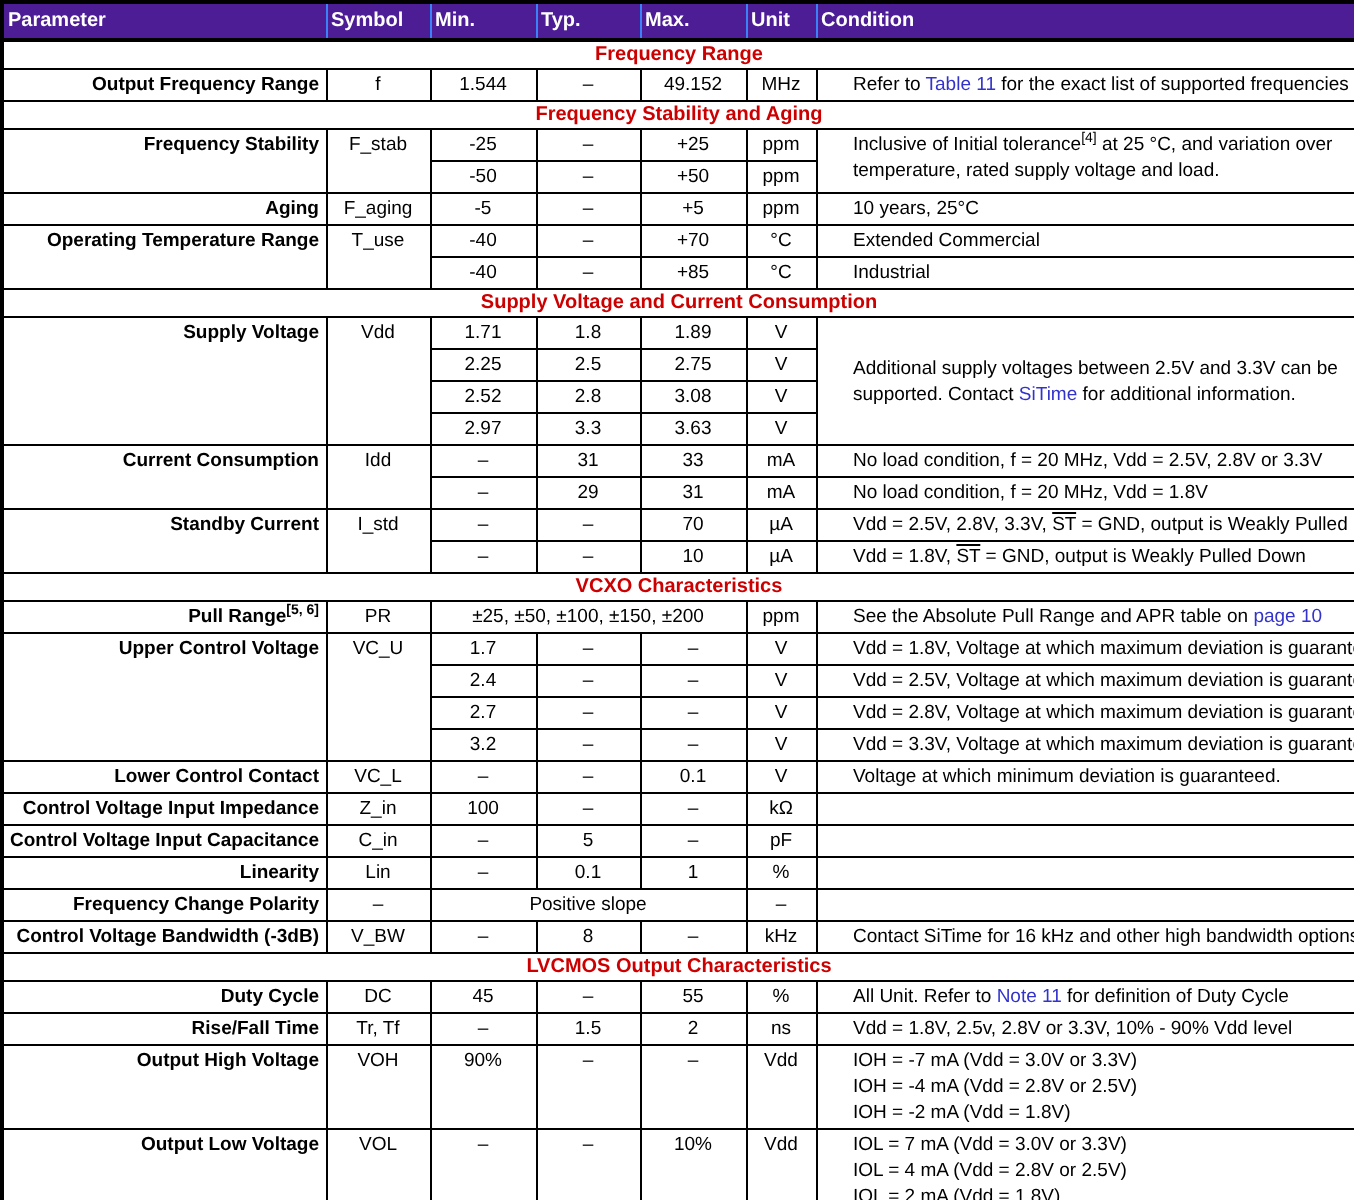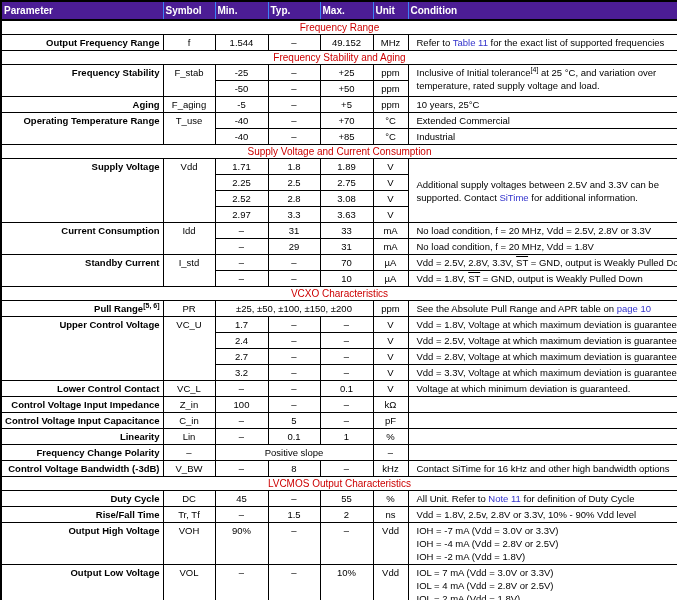--- a/index.html
+++ b/index.html
@@ -31,26 +31,26 @@
     vertical-align:top;
     color:#000;
     overflow:hidden;
   }
   td.param {
     font-weight:bold;
     text-align:right;
     white-space:nowrap;
   }
   td.c { text-align:center; white-space:nowrap; }
-  td.cond { text-align:left; padding-left:8px; white-space:nowrap; }
+  td.cond { text-align:left; padding-left:18px; white-space:nowrap; }
   td.cond.wrap { white-space:normal; }
   td.vm { vertical-align:middle; }
   tr.section td {
     color:#CC0000;
-    font-weight:normal;
+    font-weight:bold;
     text-align:center;
     font-size:10px;
     height:11px;
     line-height:11px;
     padding:1px 0;
     white-space:nowrap;
   }
   .link { color:#3333CC; cursor:pointer; }
   .sup { vertical-align:super; font-size:7px; line-height:0; }
   .ov { text-decoration:overline;text-align:right; }

